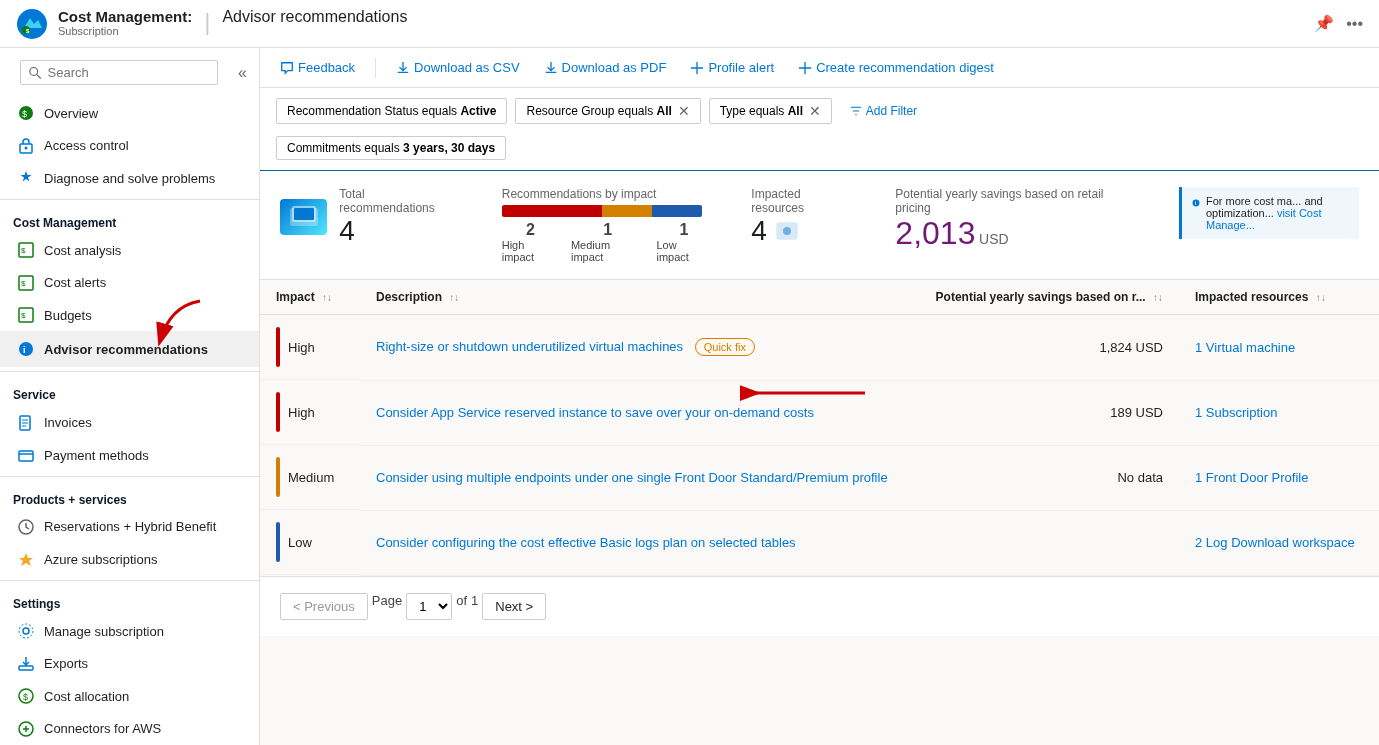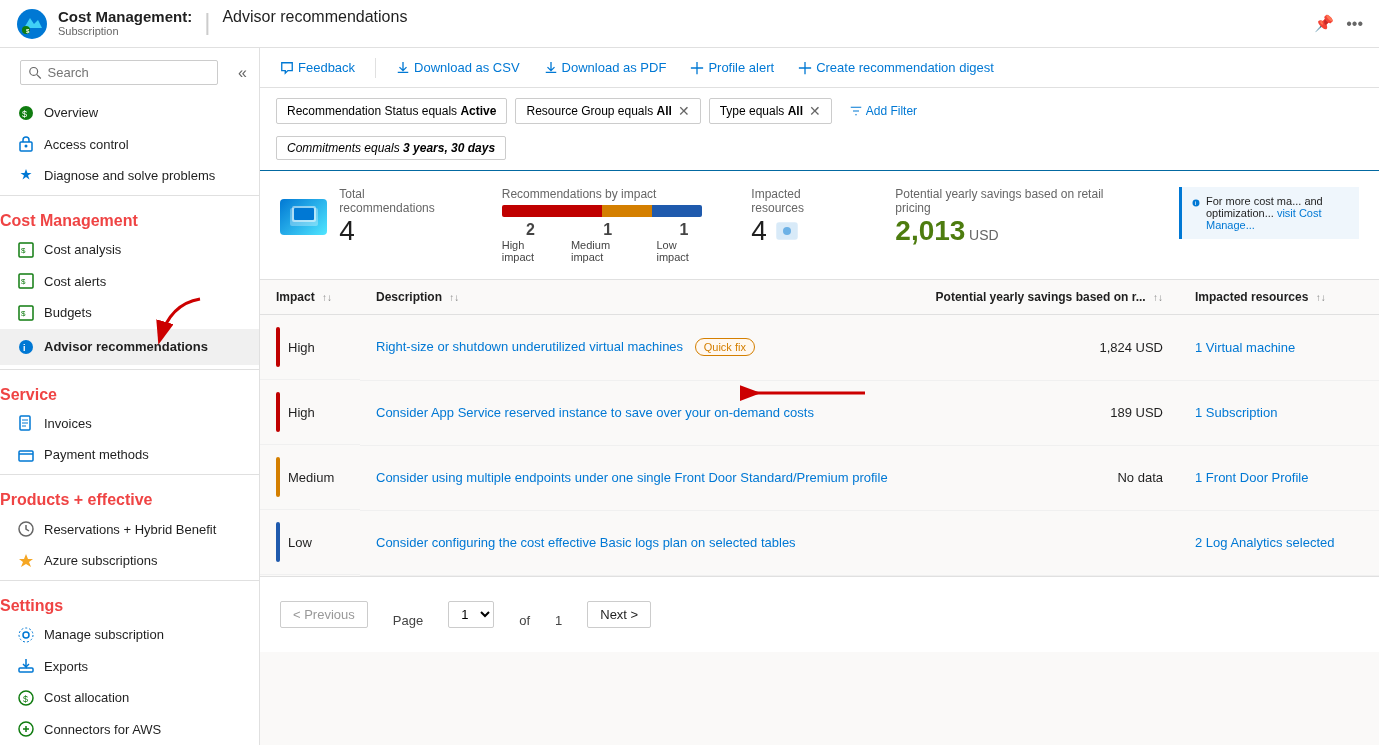--- a/index.html
+++ b/index.html
@@ -29,21 +29,21 @@
     }
     .sidebar-search input {
       border: none; outline: none; font-size: 13px; width: 100%; background: transparent;
     }
     .sidebar-item {
       display: flex; align-items: center; padding: 8px 16px; cursor: pointer; color: #1f1f1f;
       white-space: nowrap; overflow: hidden;
     }
     .sidebar-item.active { background: #f0f0f0; font-weight: 600; }
     .sidebar-item .icon { width: 20px; height: 20px; margin-right: 8px; flex-shrink: 0; display: flex; align-items: center; justify-content: center; }
-    .sidebar-section-label { font-size: 16px; font-weight: 600; color: #ef4444; padding: 12px 0 4px; }
+    .sidebar-section-label { font-size: 12px; font-weight: 600; color: #0f172a; padding: 12px 13px 4px; }
     .sidebar-divider { border: none; border-top: 1px solid #e0e0e0; margin: 4px 0; }
 
     
     .content { flex: 1; overflow-y: auto; background: #faf9f8; display: flex; flex-direction: column; }
 
     
     .toolbar {
       display: flex; align-items: center; background: #fff; border-bottom: 1px solid #e0e0e0;
       padding: 8px 16px; gap: 16px; flex-shrink: 0; flex-wrap: wrap;
     }
@@ -70,21 +70,21 @@
     .stats-bar {
       display: flex; align-items: flex-start; gap: 40px; padding: 16px 20px;
       background: #fff; border-bottom: 1px solid #e0e0e0; flex-shrink: 0;
     }
     .stat-number { font-size: 28px; font-weight: 300; color: #1f1f1f; }
     .stat-label { font-size: 12px; color: #666; margin-bottom: 0; }
     .impact-bar { display: flex; height: 12px; width: 200px; border-radius: 2px; overflow: hidden; margin-top: 4px; }
     .impact-legend { display: flex; gap: 12px; margin-top: 4px; font-size: 11px; color: #444; }
     .impact-legend-item { display: flex; flex-direction: column; align-items: center; }
     .impact-legend-count { font-size: 16px; font-weight: 600; }
-    .savings-amount { font-size: 28px; font-weight: 700; color: #4d7c0f; }
+    .savings-amount { font-size: 32px; font-weight: 400; color: #701a75; }
     .savings-currency { font-size: 14px; color: #666; margin-left: 0; }
     .impacted-resources { display: flex; align-items: center; gap: 8px; }
     table { width: 100%; border-collapse: collapse; }
     thead tr { background: #faf9f8; border-bottom: 1px solid #e0e0e0; }
     th {
       text-align: left; padding: 10px 16px; font-size: 12px; font-weight: 600; color: #1f1f1f;
       white-space: nowrap; user-select: none; cursor: pointer;
     }
     th .sort-icon { color: #888; font-size: 10px; margin-left: 4px; }
     td { padding: 12px 16px; font-size: 13px; color: #1f1f1f; border-bottom: 1px solid #f0f0f0; vertical-align: middle; }
@@ -95,21 +95,21 @@
     .rec-link { color: #0078d4; text-decoration: none; cursor: pointer; }
     .quick-fix-badge {
       display: inline-block; padding: 2px 8px; border: 1px solid #d47f00;
       background: #fff8f0; color: #d47f00; border-radius: 12px; font-size: 11px; margin-left: 8px;
     }
     .resource-link { color: #0078d4; text-decoration: none; cursor: pointer; }
     .savings-cell { text-align: right; white-space: nowrap; color: #1f1f1f; }
 
     
     .pagination {
-      display: flex; align-items: flex-end; gap: 25px; padding: 24px 20px;
+      display: flex; align-items: flex-start; gap: 4px; padding: 16px 20px;
       background: #fff; border-top: 1px solid #e0e0e0; flex-shrink: 0;
     }
     .page-btn {
       padding: 5px 12px; border: 1px solid #ccc; background: #fff;
       cursor: pointer; font-size: 13px; color: #1f1f1f; border-radius: 2px;
     }
     .page-btn:disabled { color: #999; cursor: default; }
     .page-select {
       padding: 4px 8px; border: 1px solid #ccc; border-radius: 2px;
       font-size: 13px; background: #fff; cursor: pointer;
@@ -259,21 +259,21 @@
       <span class="icon">
         <svg width="16" height="16" viewBox="0 0 16 16">
             <rect x="1" y="4" width="14" height="10" rx="1" fill="none" stroke="#0078d4" stroke-width="1.5"></rect>
             <line x1="1" y1="7" x2="15" y2="7" stroke="#0078d4" stroke-width="1.5"></line>
           </svg>
       </span>
       <span>Payment methods</span>
     </div>
 
     <hr class="sidebar-divider">
-    <div class="sidebar-section-label">Products + effective</div>
+    <div class="sidebar-section-label">Products + services</div>
 
     <div class="sidebar-item">
       <span class="icon">
         <svg width="16" height="16" viewBox="0 0 16 16">
             <circle cx="8" cy="8" r="7" fill="none" stroke="#666" stroke-width="1.5"></circle>
             <polyline points="8,4 8,8 11,10" stroke="#666" stroke-width="1.5" fill="none"></polyline>
           </svg>
       </span>
       <span>Reservations + Hybrid Benefit</span>
     </div>
@@ -377,21 +377,21 @@
         <span>Type equals <strong>All</strong></span>
         <span class="close">✕</span>
       </div>
       <button class="add-filter-btn">
         <svg width="12" height="12" viewBox="0 0 16 16">
             <path d="M1 3h14M4 8h8M7 13h2" stroke="#0078d4" stroke-width="1.5" fill="none"></path>
           </svg>
         <span>Add Filter</span>
       </button>
       <div style="width:100%;margin-top:4px;">
-        <div class="filter-tag" style="display:inline-flex;font-style:italic;">
+        <div class="filter-tag" style="display:inline-flex;">
           <span>Commitments equals <strong>3 years, 30 days</strong></span>
         </div>
       </div>
     </div>
 
     <div class="stats-bar">
 
       <div style="display:flex;align-items:center;gap:12px;">
         <div style="width:48px;height:36px;background:linear-gradient(135deg,#0078d4,#50e6ff);border-radius:4px;display:flex;align-items:center;justify-content:center;">
           <svg width="28" height="22" viewBox="0 0 28 22">
@@ -554,21 +554,21 @@
               <span>Low</span>
             </td>
             <td>
               <a class="rec-link">Consider configuring the cost effective Basic logs plan on selected tables</a>
             </td>
             <td class="savings-cell"></td>
             <td>
               <a class="resource-link">
                 <span>2</span>
                 <span> </span>
-                <span>Log Analytics selected</span>
+                <span>Log Download workspace</span>
               </a>
             </td>
           </tr>
         </tbody>
       </table>
     </div>
 
     <div class="pagination">
       <button class="page-btn" disabled="">
         <span>&lt; Previous</span>

